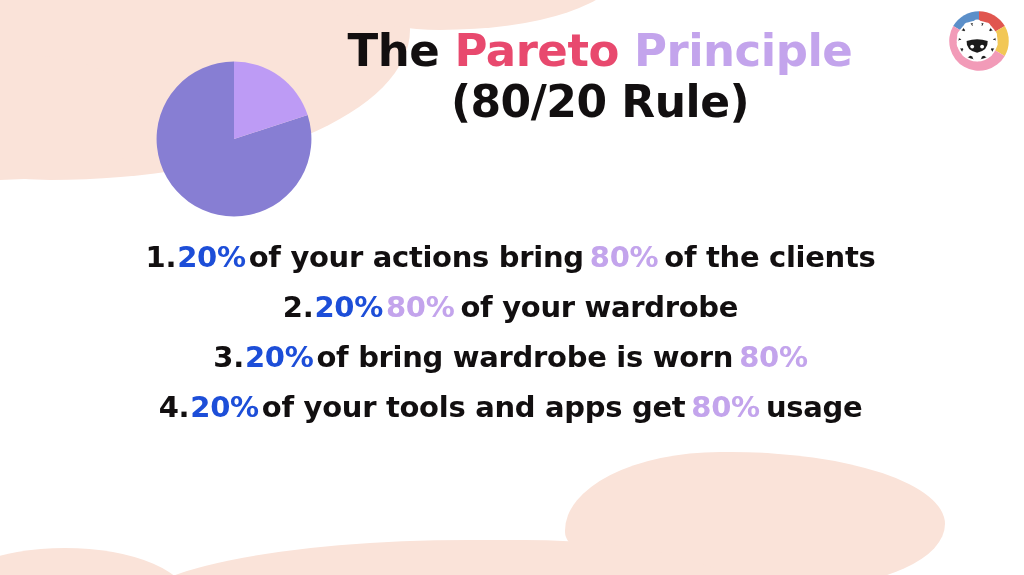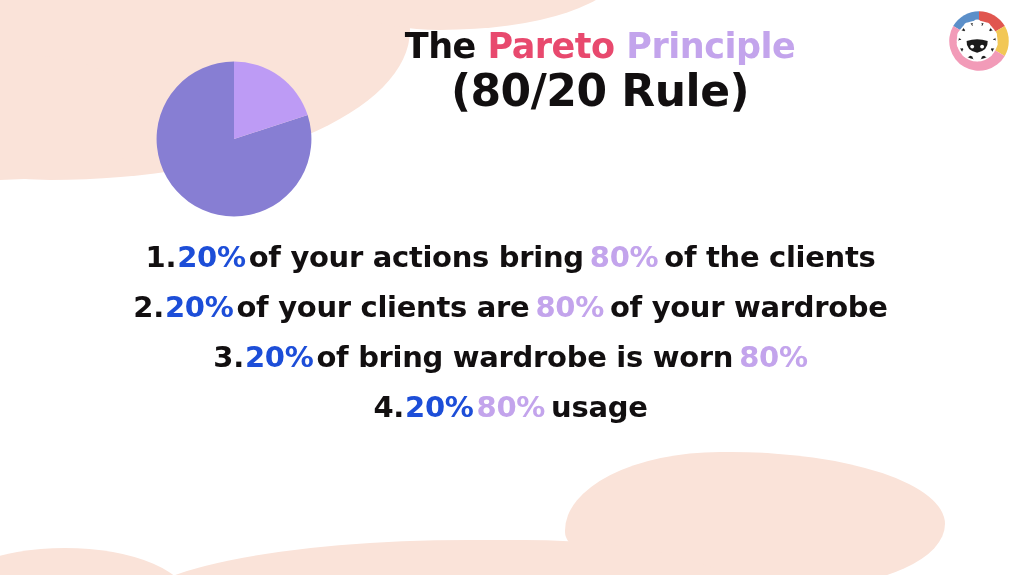--- a/index.html
+++ b/index.html
@@ -90,21 +90,21 @@
     position: absolute;
     left: 300px;
     top: 28px;
     width: 600px;
     text-align: center;
     line-height: 1.04;
   }
   .title-line {
     font-family: "DejaVu Sans", sans-serif;
     font-weight: 700;
-    font-size: 35px;
+    font-size: 45px;
     letter-spacing: -0.5px;
     white-space: nowrap;
   }
   .t-black   { color: #120f10; }
   .t-pink    { color: #E8496E; }
   .t-purple  { color: #C3A4EC; }
   .title-line-2 {
     font-size: 44px;
     margin-top: 4px;
   }
@@ -199,31 +199,31 @@
     <div class="list-row">
       <span class="row-num">1.</span>
       <span class="hl-pink">20%</span>
       <span class="seg">of your actions bring</span>
       <span class="hl-purple seg">80%</span>
       <span class="seg">of the clients</span>
     </div>
     <div class="list-row">
       <span class="row-num">2.</span>
       <span class="hl-pink">20%</span>
-      <span class="seg">of your clients are</span>
       <span class="hl-purple seg">80%</span>
       <span class="seg">of your wardrobe</span>
     </div>
     <div class="list-row">
       <span class="row-num">3.</span>
       <span class="hl-pink">20%</span>
       <span class="seg">of bring wardrobe is worn</span>
       <span class="hl-purple seg">80%</span>
     </div>
     <div class="list-row">
       <span class="row-num">4.</span>
       <span class="hl-pink">20%</span>
+      <span class="seg">of your tools and apps get</span>
       <span class="hl-purple seg">80%</span>
       <span class="seg">usage</span>
     </div>
   </div>
 
 </div>
 
 </body></html>

